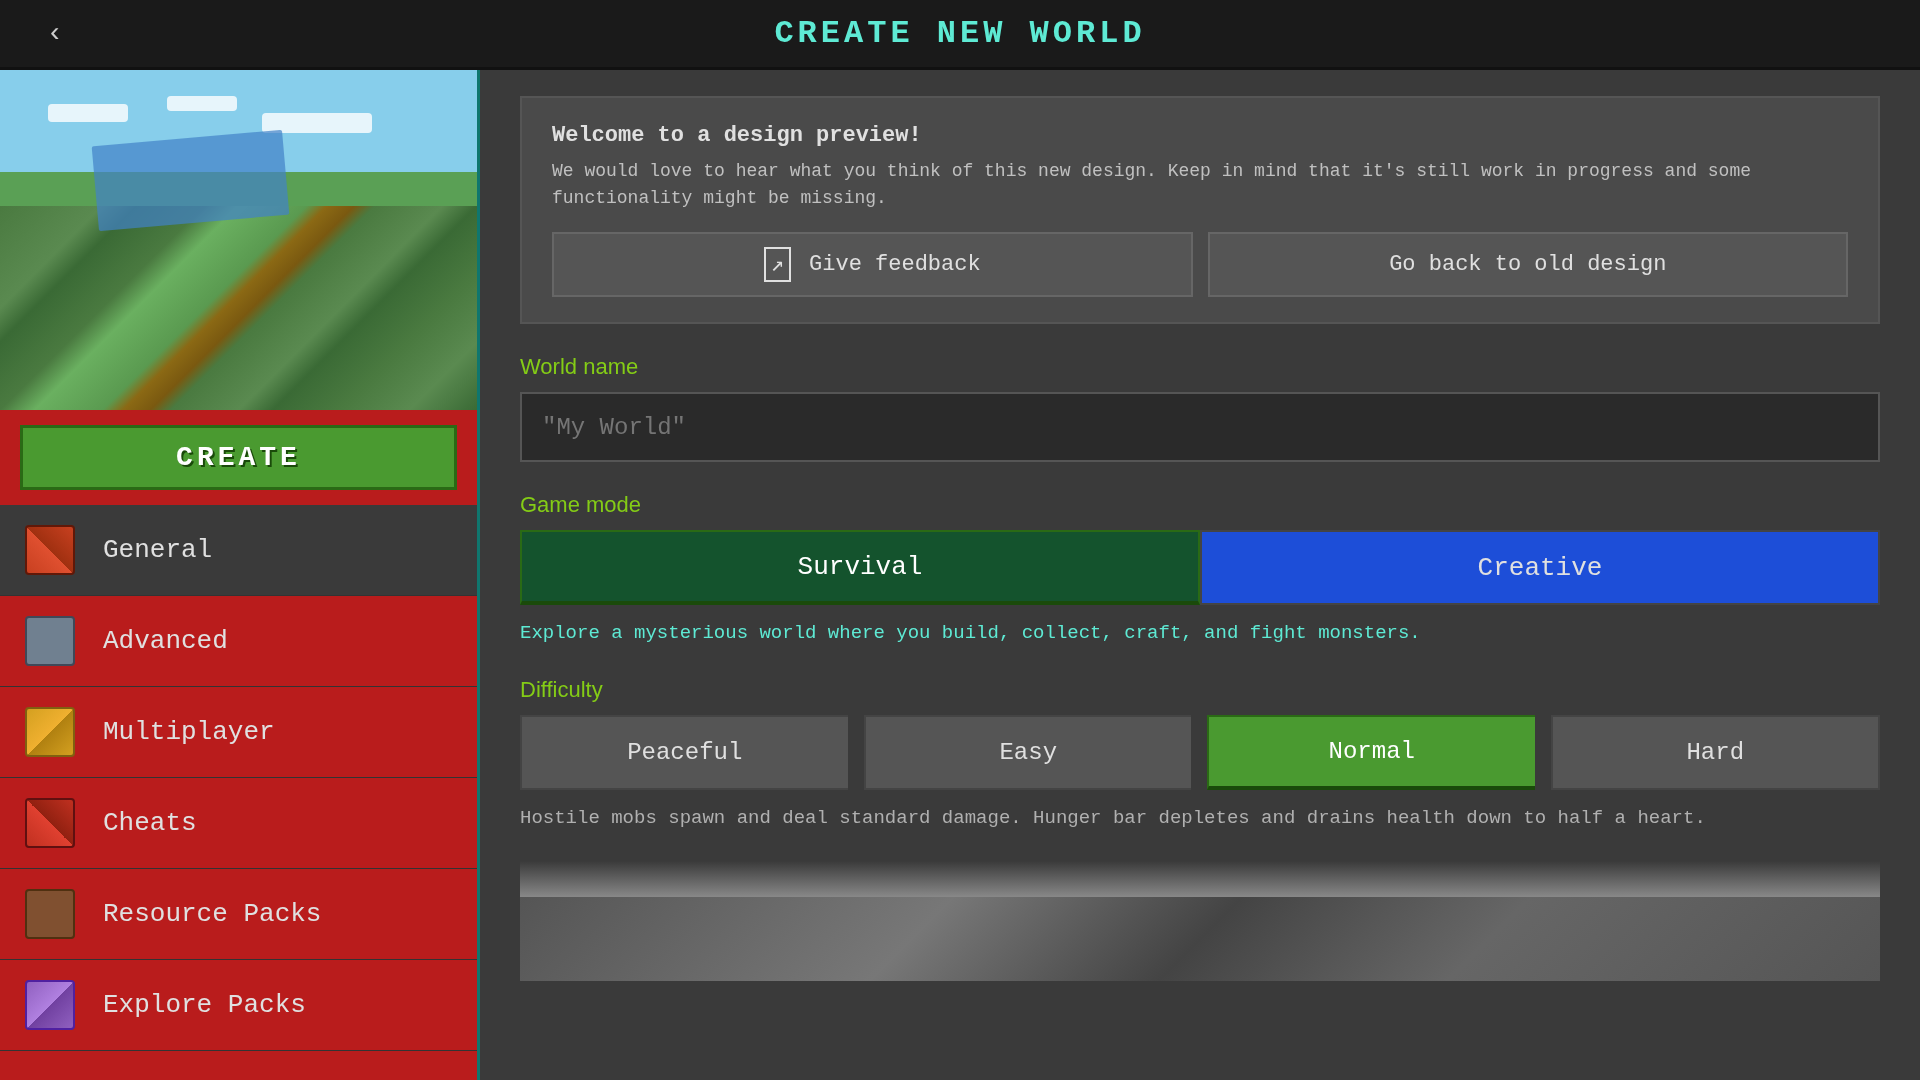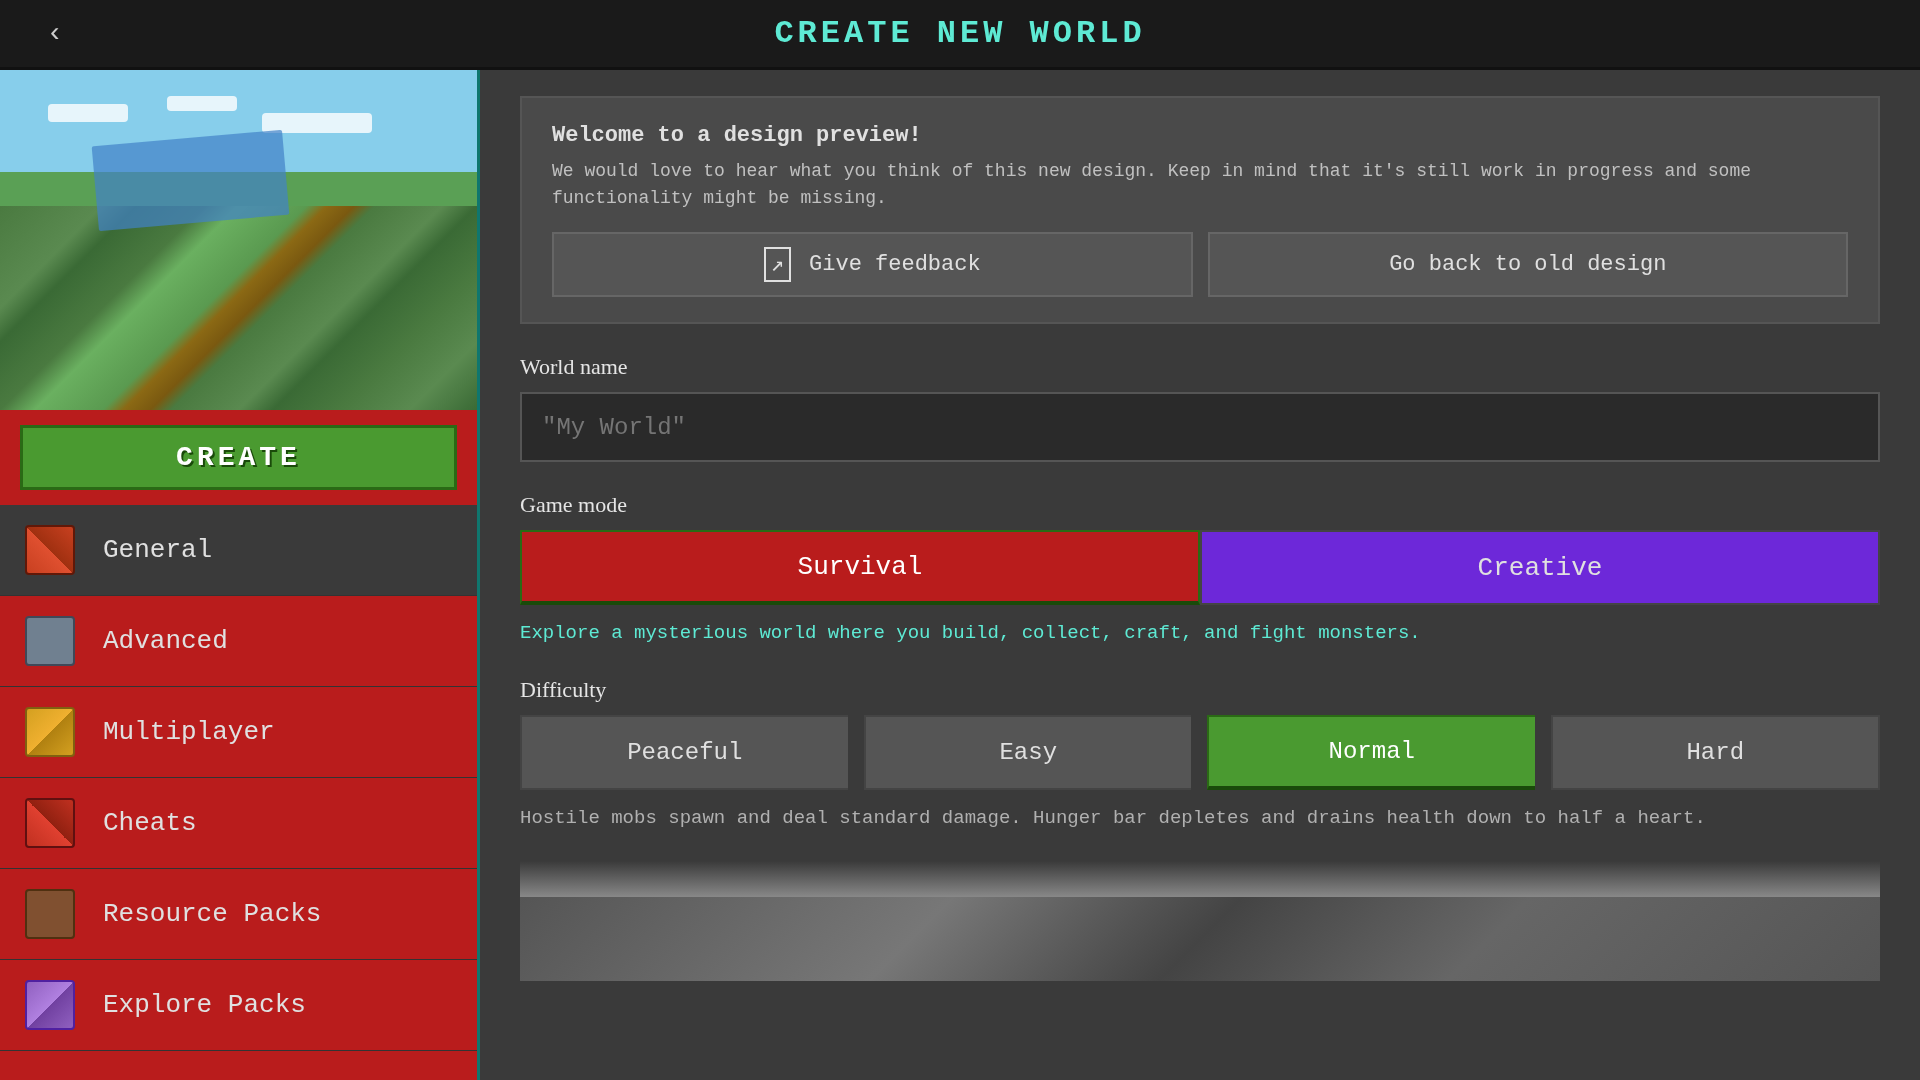--- a/index.html
+++ b/index.html
@@ -217,23 +217,23 @@
       gap: 10px;
     }
 
     
     .section {
       margin-bottom: 30px;
     }
 
     .section-label {
       font-size: 22px;
-      color: #e5e5e5;
+      color: #84cc16;
       margin-bottom: 12px;
-      font-family: Liberation Serif, serif;
+      font-family: Liberation Sans, sans-serif;
     }
 
     .world-name-input {
       width: 100%;
       height: 70px;
       background: #2a2a2a;
       border: 2px solid #555;
       color: #888;
       font-size: 24px;
       padding: 0 20px;
@@ -244,30 +244,30 @@
     
     .game-mode-buttons {
       display: flex;
       gap: 0;
       margin-bottom: 15px;
     }
 
     .mode-btn {
       flex: 1;
       height: 75px;
-      background: #6d28d9;
+      background: #1d4ed8;
       border: 2px solid #444;
       color: #e0e0e0;
       font-size: 26px;
       font-family: 'Courier New', monospace;
       cursor: pointer;
     }
 
     .mode-btn.active {
-      background: #b91c1c;
+      background: #14532d;
       border-color: #2a6a15;
       border-bottom: 4px solid #1a4a0a;
       color: #fff;
     }
 
     .mode-description {
       font-size: 19px;
       color: #5eead4;
       font-family: 'Courier New', monospace;
       line-height: 1.4;

